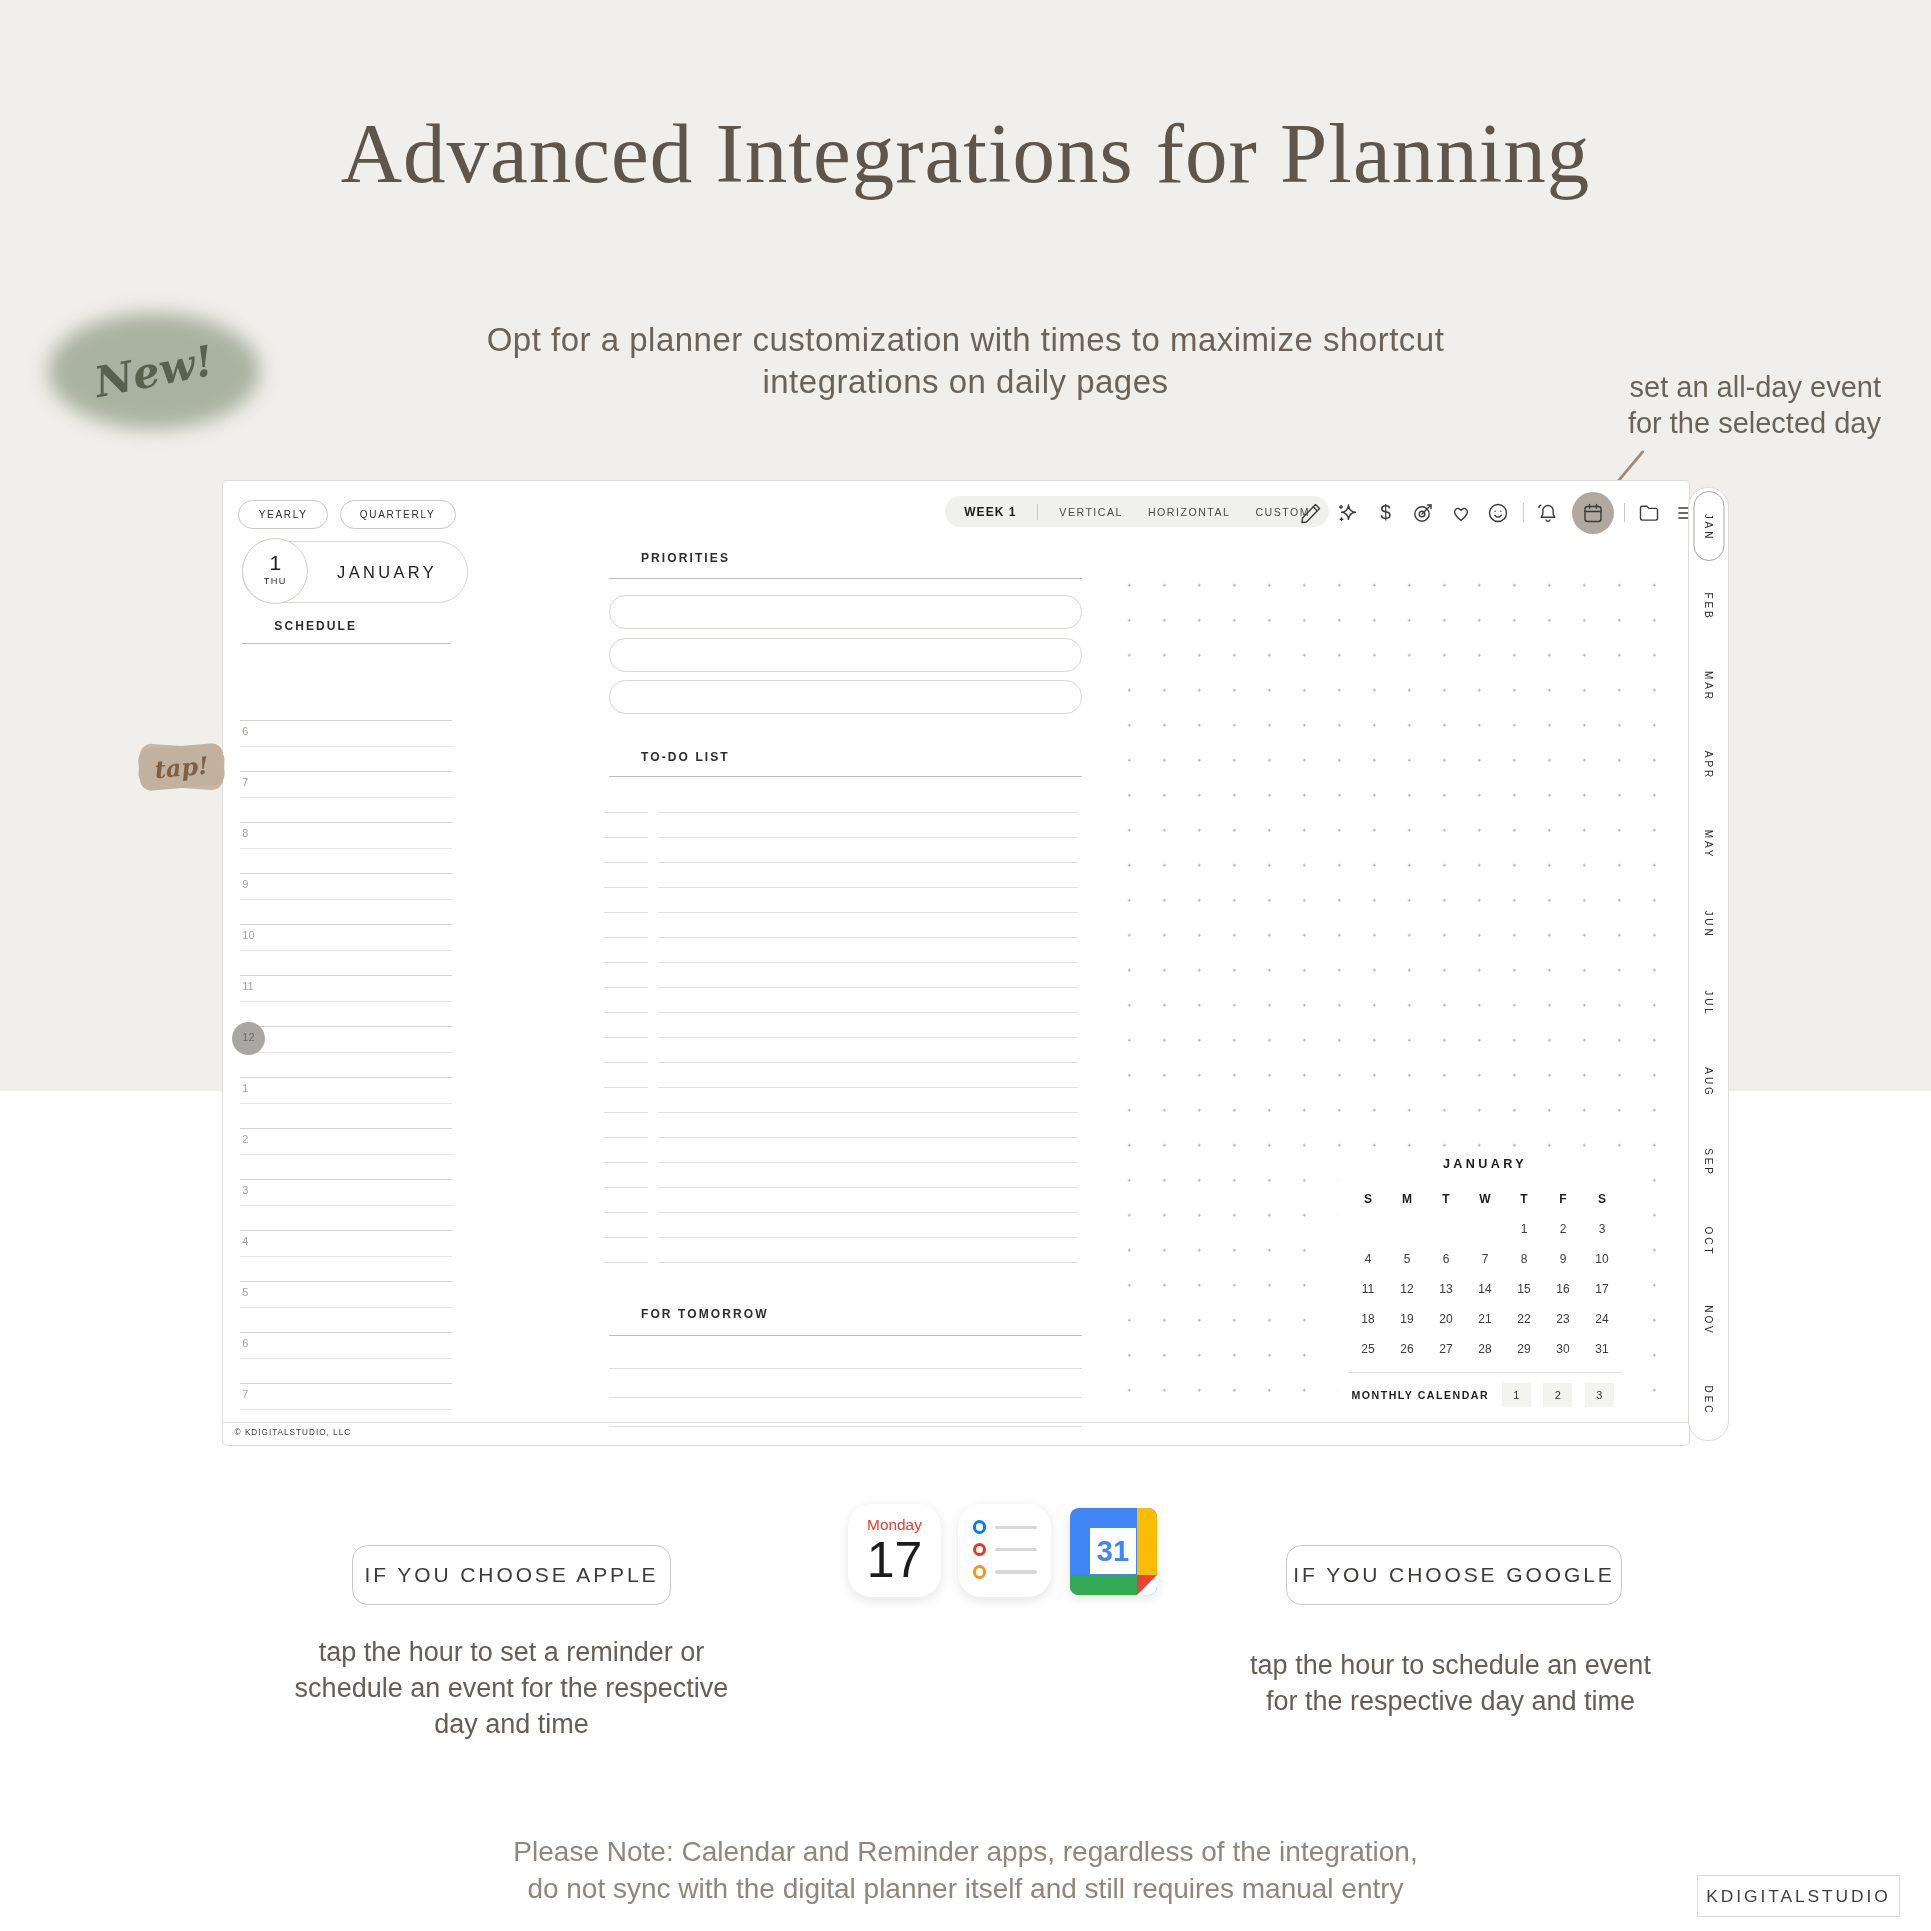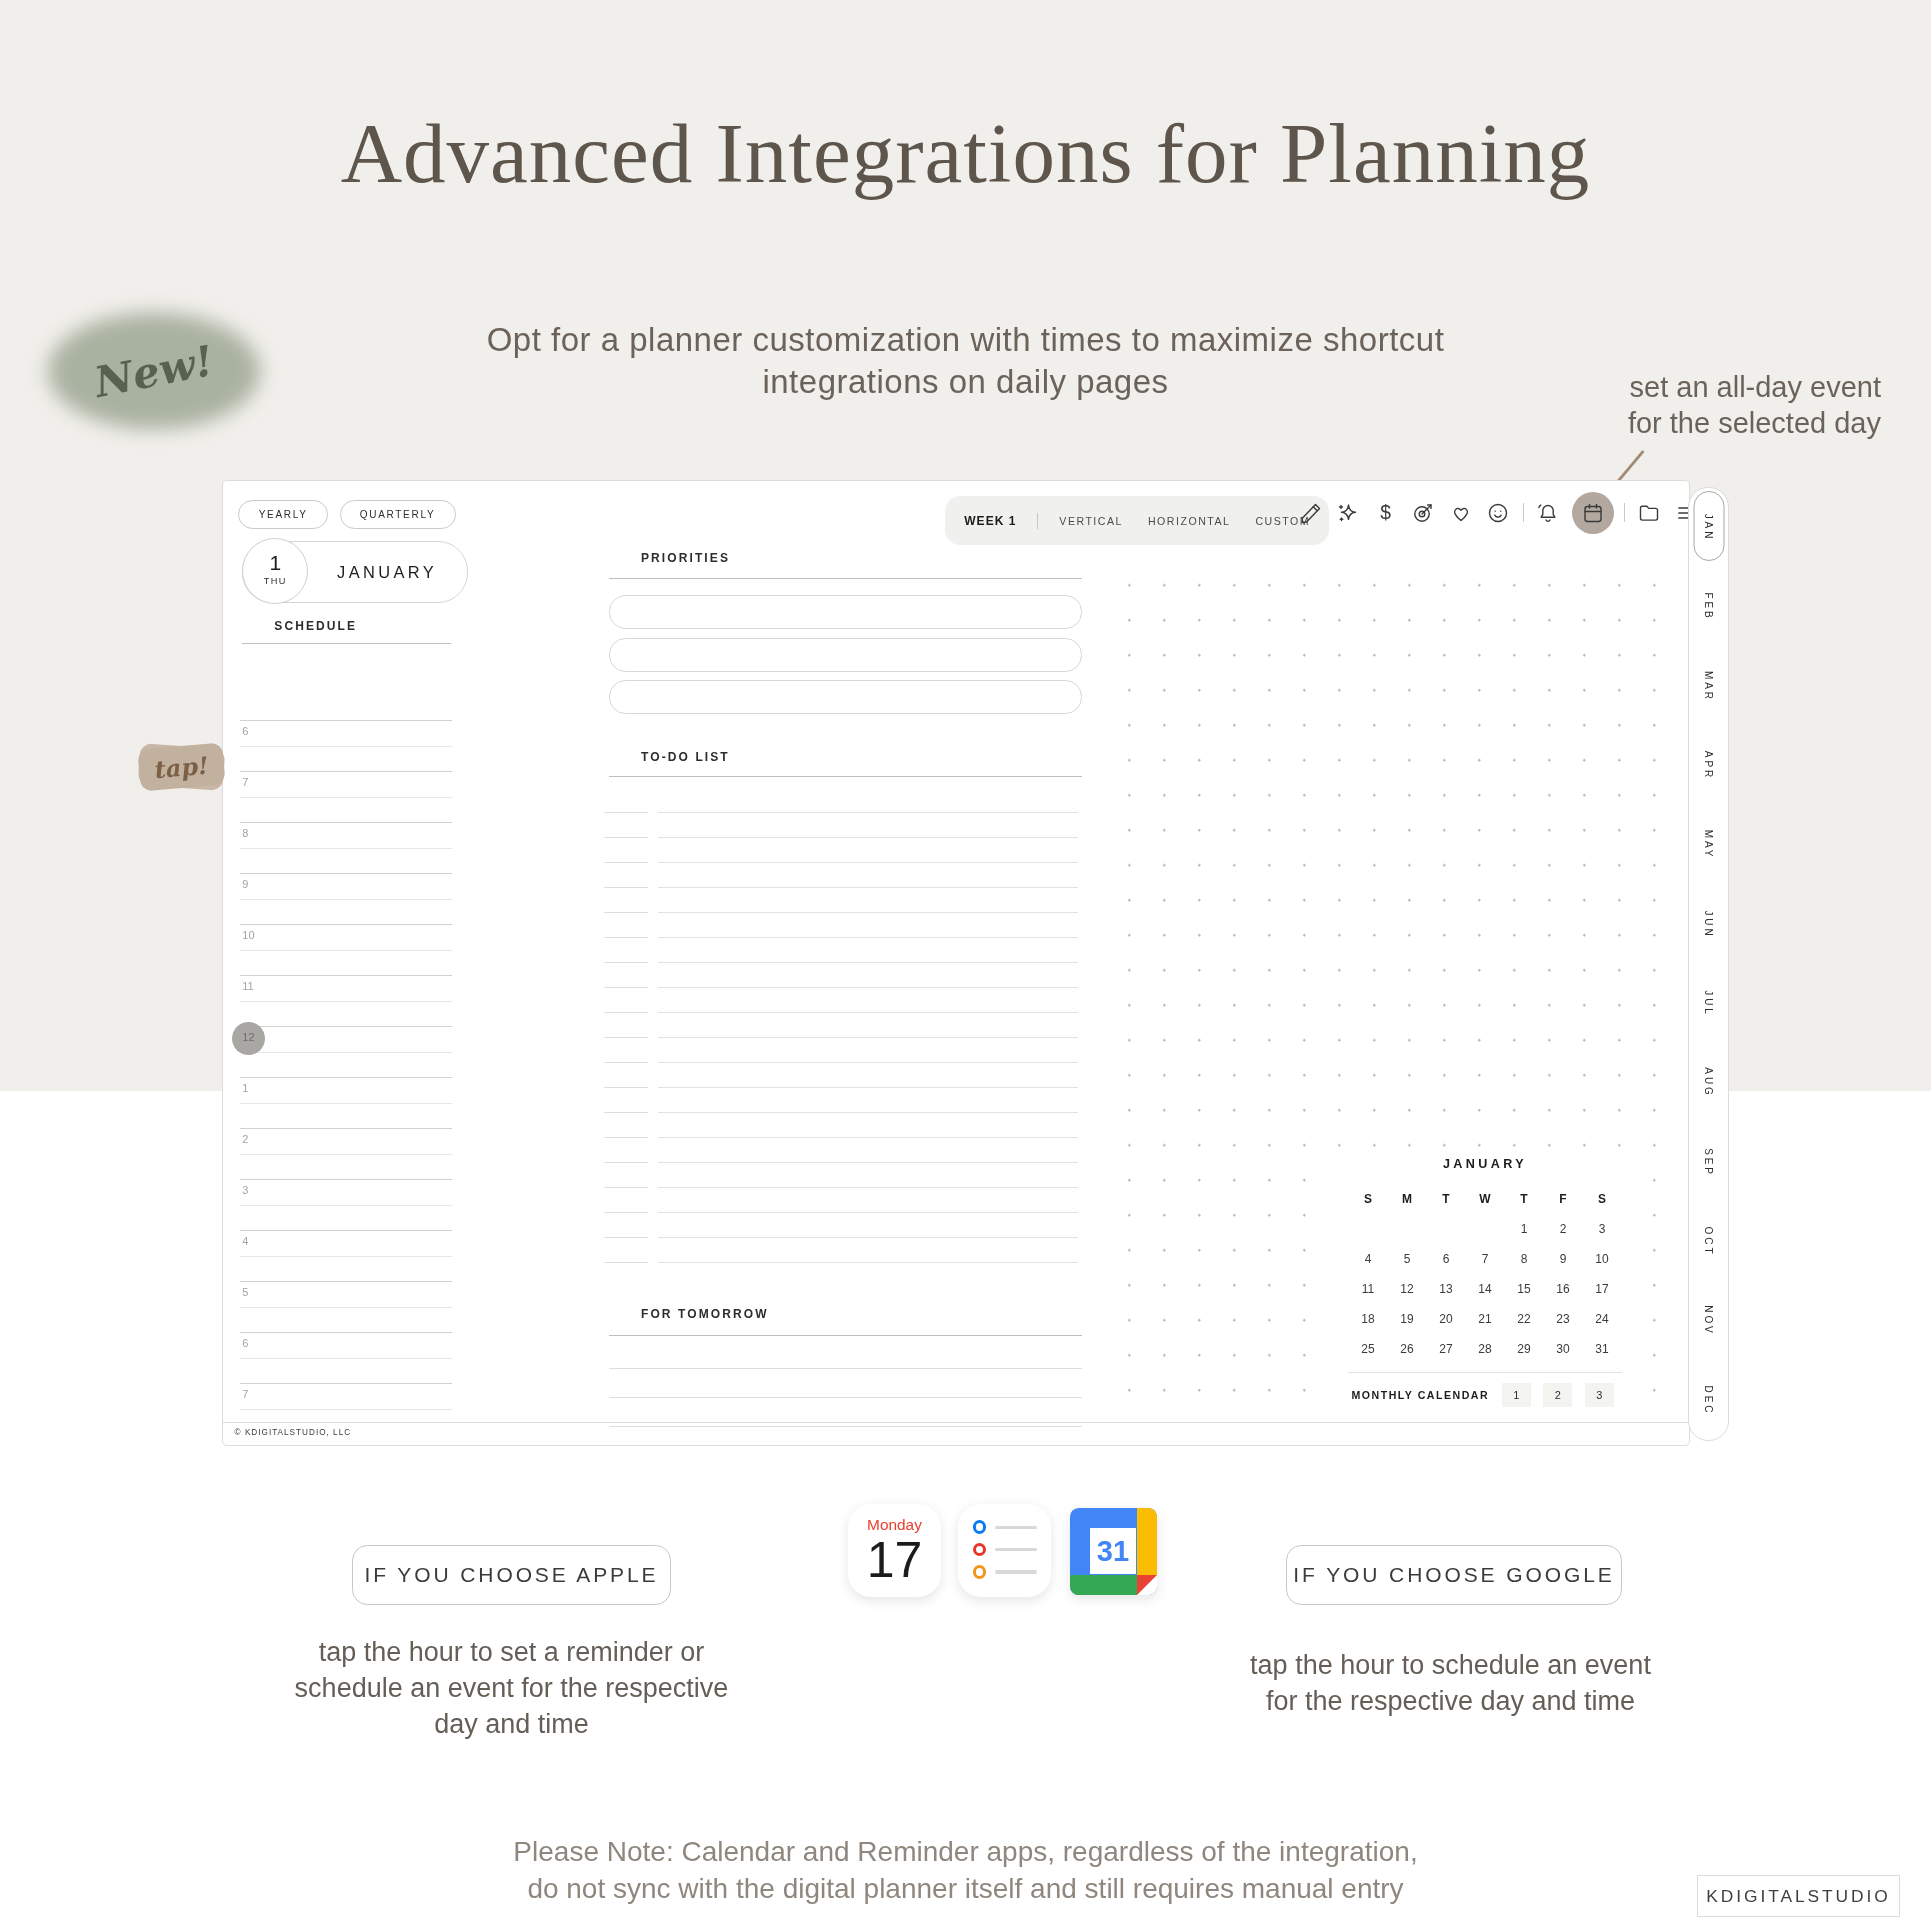--- a/index.html
+++ b/index.html
@@ -25,21 +25,21 @@
   .allday-arrow{position:absolute;left:1583px;top:446px;}
 
   
   .planner{position:absolute;left:222px;top:480px;width:1468px;height:966px;background:#fff;
     border:1px solid #dcdcd8;border-radius:4.8px;box-sizing:border-box;}
 
   .view-btns{position:absolute;left:15.4px;top:19.3px;display:flex;gap:11.6px;}
   .pill-btn{border:1px solid #c9c9c5;border-radius:14.5px;padding:7.7px 19.3px;font-size:10px;
     letter-spacing:1.7px;color:#2e2e2c;background:#fff;}
 
-  .week-group{position:absolute;left:722px;top:15.4px;height:49px;display:flex;align-items:center;
+  .week-group{position:absolute;left:722px;top:15.4px;height:31px;display:flex;align-items:center;
     background:#f0f0ee;border-radius:15.4px;padding:0 19.3px;gap:21px;}
   .week-label{font-size:12px;font-weight:700;color:#1d1d1b;letter-spacing:1px;}
   .week-div{width:1px;height:15.4px;background:#c6c6c2;}
   .layout-tab{font-size:10.6px;letter-spacing:1.5px;color:#4a4a48;}
 
   .toolbar{position:absolute;left:1074px;top:9.7px;height:44px;display:flex;align-items:center;gap:10.6px;}
   .tb-icon{width:27px;height:27px;display:flex;align-items:center;justify-content:center;color:#3b3b39;}
   .tb-icon svg{width:24px;height:24px;stroke:#3b3b39;fill:none;stroke-width:1.4;stroke-linecap:round;stroke-linejoin:round;}
   .tb-div{width:1px;height:19.3px;background:#c9c9c5;}
   .dollar{font-size:19.3px;font-weight:400;color:#3b3b39;}

